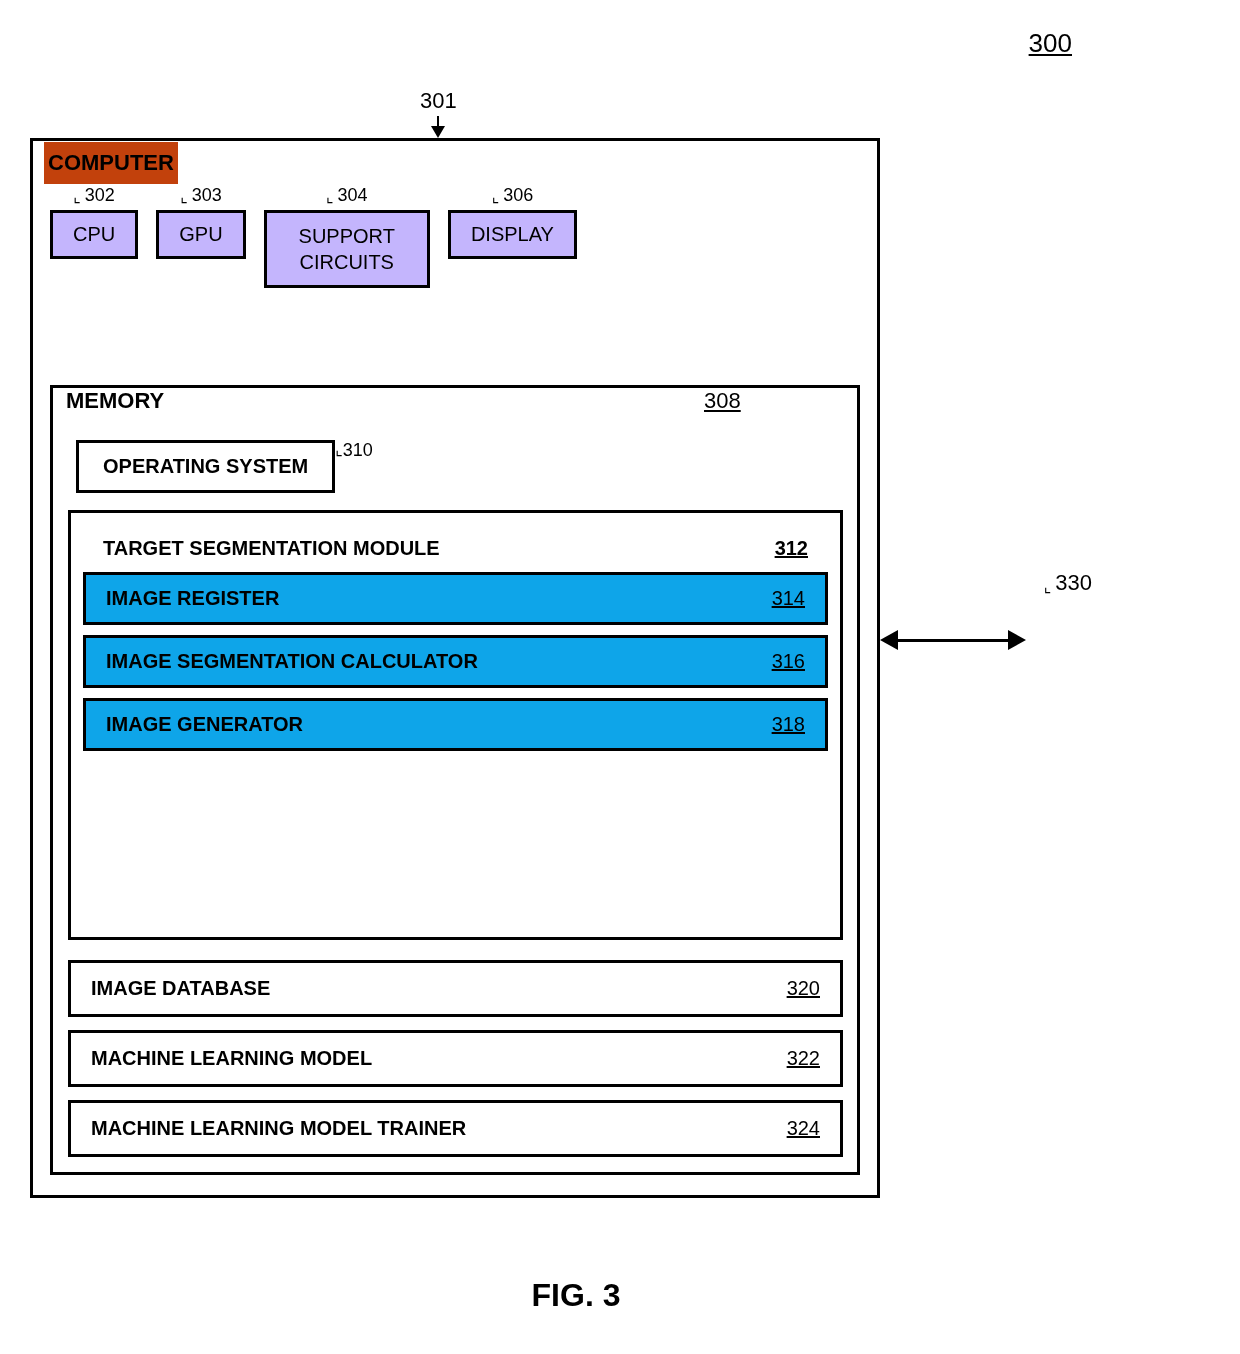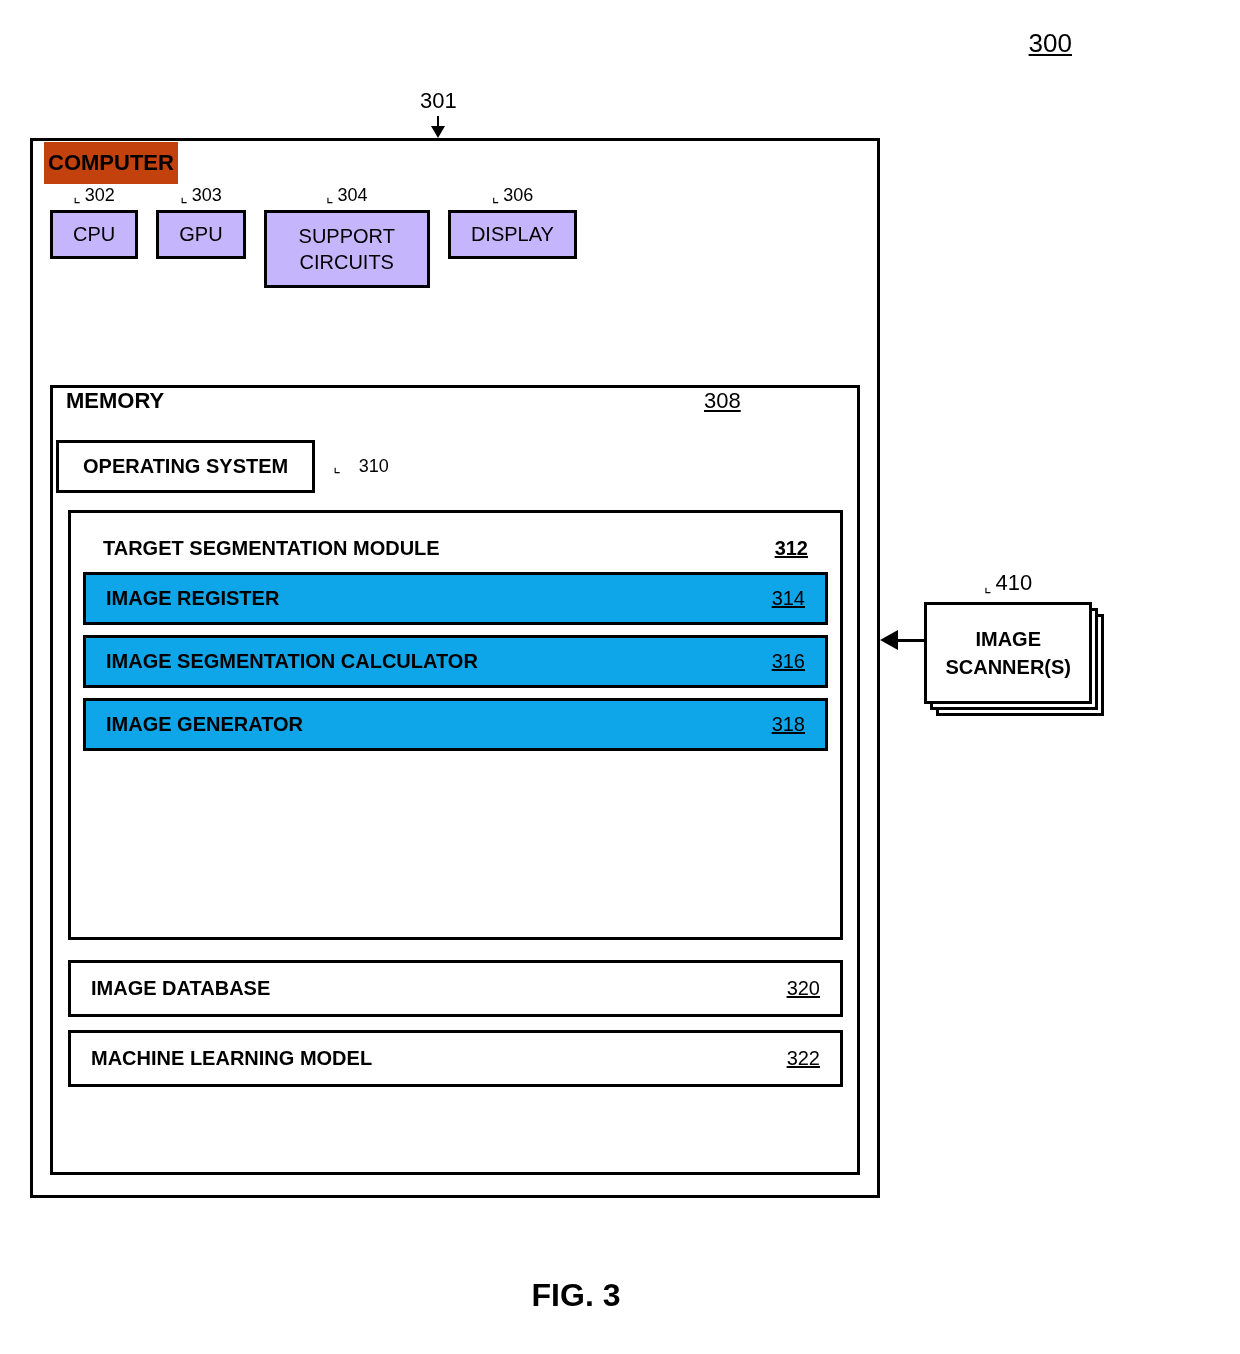--- a/index.html
+++ b/index.html
@@ -94,24 +94,24 @@
       top: 388px; left: 700px;
       font-size: 22px;
       text-decoration: underline;
       background: #fff;
       padding: 0 4px;
     }
 
     
     .os-box-wrapper {
       position: absolute;
-      top: 440px; left: 56px;
-      display: flex;
-      align-items: center;
-      gap: 18px;
+      top: 440px; left: 76px;
+      display: flex;
+      align-items: flex-start;
+      gap: 0;
     }
     .os-box {
       border: 3px solid #000;
       padding: 12px 24px;
       font-size: 20px;
       font-weight: bold;
       background: #fff;
     }
     .os-ref {
       font-size: 18px;
@@ -347,32 +347,33 @@
   <div class="standalone-module" style="top: 960px;">
     <span class="standalone-label">IMAGE DATABASE</span>
     <span class="standalone-ref">320</span>
   </div>
 
   <div class="standalone-module" style="top: 1030px;">
     <span class="standalone-label">MACHINE LEARNING MODEL</span>
     <span class="standalone-ref">322</span>
   </div>
 
+  <div class="standalone-module" style="top: 1100px;">
+    <span class="standalone-label">MACHINE LEARNING MODEL TRAINER</span>
+    <span class="standalone-ref">324</span>
+  </div>
 
   <div class="h-arrow">
     <div class="arrow-head-left"></div>
     <div class="h-arrow-line"></div>
     <div class="arrow-head-right"></div>
   </div>
 
   <div class="scanner-box-wrapper">
     <div style="display:flex; align-items:flex-end; margin-bottom:6px;">
       <span style="font-size:16px; margin-right:4px;">⌞</span>
-      <span style="font-size:22px;">410</span>
-    </div>
-    <div class="scanner-stack">
-      <div class="scanner-box">IMAGE<br>SCANNER(S)</div>
+      <span style="font-size:22px;">330</span>
     </div>
   </div>
 
   <div class="fig-label">FIG. 3</div>
 
 </div>
 
 </body></html>

